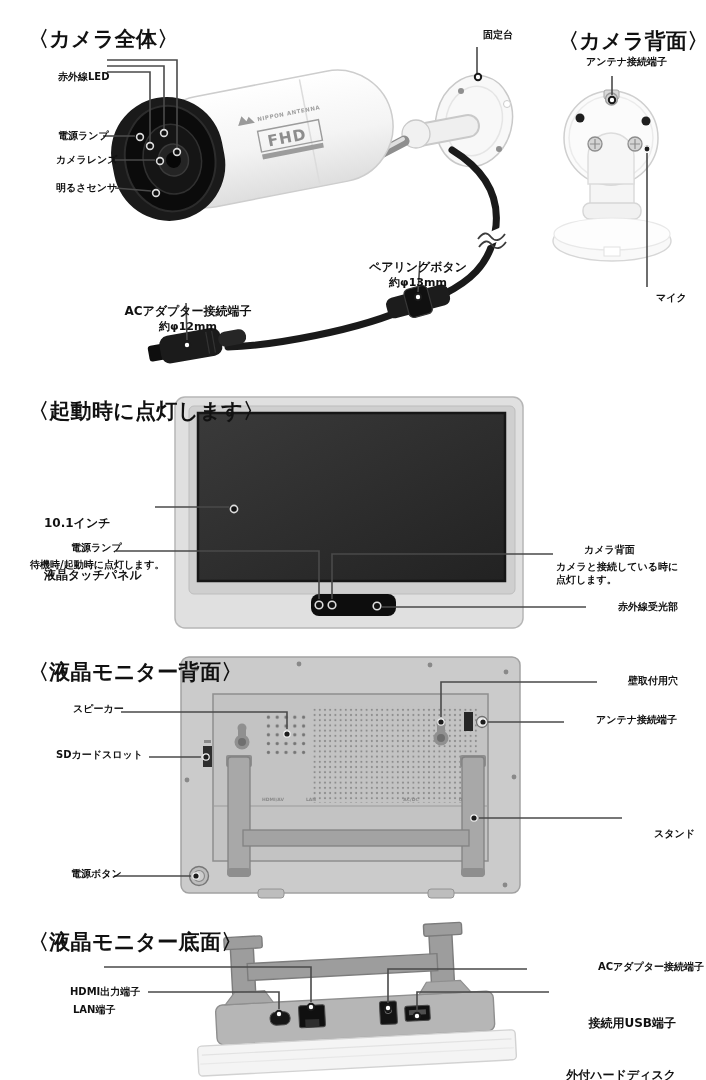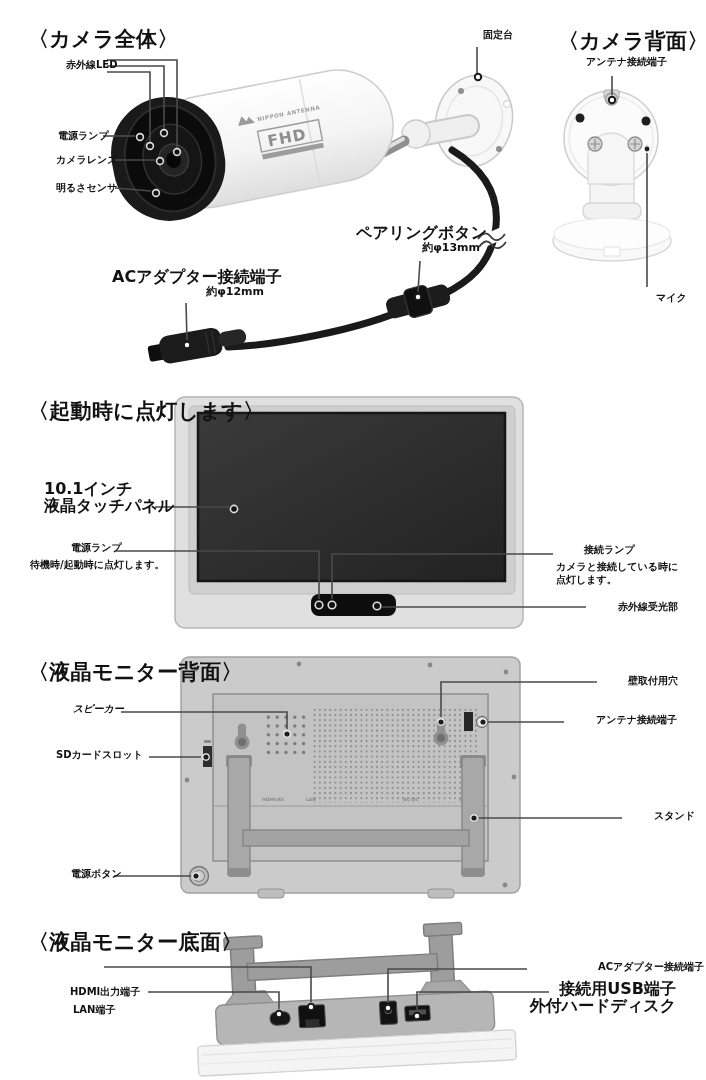--- a/index.html
+++ b/index.html
@@ -3,22 +3,22 @@
 <meta charset="utf-8">
 <style>
   html,body{margin:0;padding:0;background:#fff;}
   .page{position:relative;width:706px;height:1080px;background:#ffffff;overflow:hidden;
         font-family:"DejaVu Sans","Liberation Sans",sans-serif;color:#111;}
   svg.art{position:absolute;left:0;top:0;}
   .hdr{position:absolute;font-size:21px;font-weight:bold;letter-spacing:.3px;white-space:nowrap;}
   .lbl{position:absolute;font-size:10px;font-weight:bold;white-space:nowrap;line-height:17px;padding-left:28px;}
   .note{position:absolute;font-size:10px;font-weight:600;white-space:nowrap;line-height:12px;}
   .blk{position:absolute;font-weight:bold;white-space:nowrap;}
-  .blk .l1{font-size:16px;line-height:17px;}
-  .blk .l2{font-size:11px;line-height:14px;text-align:right;}
+  .blk .l1{font-size:12px;line-height:17px;margin-top:35px;}
+  .blk .l2{font-size:11px;line-height:14px;}
   .ctr{text-align:center;}
   .rt{text-align:right;}
 </style>
 </head>
 <body>
 
 <div class="page">
 
 <svg class="art" width="706" height="1080" viewBox="0 0 706 1080">
   <defs>
@@ -253,21 +253,21 @@
           <circle cx="206" cy="757" r="3.2"></circle>
           <circle cx="196" cy="876" r="3.2"></circle>
       <circle cx="441" cy="722" r="3.2"></circle>
           <circle cx="483" cy="722" r="3.2"></circle>
           <circle cx="474" cy="818" r="3.2"></circle>
     </g>
   </g>
 </svg>
 
 <div class="hdr" style="left:28px;top:25px;">〈カメラ全体〉</div>
-<div class="lbl" style="left:30px;top:56px;margin-left:8px;">赤外線LED</div>
+<div class="lbl" style="left:30px;top:68px;">赤外線LED</div>
 <div class="lbl" style="left:30px;top:127px;">電源ランプ</div>
 <div class="lbl" style="left:28px;top:151px;">カメラレンズ</div>
 <div class="lbl" style="left:28px;top:179px;">明るさセンサ</div>
 <div class="lbl" style="left:455px;top:26px;">固定台</div>
 
 <div class="hdr" style="left:558px;top:27px;">〈カメラ背面〉</div>
 <div class="lbl" style="left:558px;top:53px;">アンテナ接続端子</div>
 <div class="lbl" style="left:628px;top:289px;">マイク</div>
 
 <div class="blk ctr" style="left:356px;top:224px;width:124px;">
@@ -279,32 +279,32 @@
   <div class="l2">約φ12mm</div>
 </div>
 
 <div class="hdr" style="left:28px;top:397px;">〈起動時に点灯します〉</div>
 <div class="blk" style="left:44px;top:480px;">
   <div class="l1">10.1インチ</div>
   <div class="l1">液晶タッチパネル</div>
 </div>
 <div class="lbl" style="left:43px;top:539px;">電源ランプ</div>
 <div class="note" style="left:30px;top:559px;">待機時/起動時に点灯します。</div>
-<div class="lbl" style="left:556px;top:541px;">接続ランプ</div>
+<div class="lbl" style="left:556px;top:541px;">カメラ背面</div>
 <div class="note" style="left:556px;top:561px;">カメラと接続している時に</div>
 <div class="note" style="left:556px;top:574px;">点灯します。</div>
 <div class="lbl" style="left:590px;top:598px;">赤外線受光部</div>
 
 <div class="hdr" style="left:28px;top:658px;">〈液晶モニター背面〉</div>
-<div class="lbl" style="left:45px;top:700px;font-style:italic;">スピーカー</div>
+<div class="lbl" style="left:45px;top:700px;">スピーカー</div>
 <div class="lbl" style="left:28px;top:746px;">SDカードスロット</div>
 <div class="lbl" style="left:43px;top:865px;">電源ボタン</div>
 <div class="lbl" style="left:600px;top:672px;">壁取付用穴</div>
 <div class="lbl" style="left:568px;top:711px;">アンテナ接続端子</div>
-<div class="lbl" style="left:626px;top:807px;">スタンド</div>
+<div class="lbl" style="left:626px;top:826px;font-family:Liberation Mono, monospace;">スタンド</div>
 
 <div class="hdr" style="left:28px;top:928px;">〈液晶モニター底面〉</div>
 <div class="lbl" style="left:45px;top:957px;margin-top:44px;">LAN端子</div>
 <div class="lbl" style="left:42px;top:983px;">HDMI出力端子</div>
 <div class="lbl rt" style="left:480px;top:958px;width:196px;">ACアダプター接続端子</div>
 <div class="blk rt" style="left:480px;top:980px;width:196px;">
   <div class="l1">接続用USB端子</div>
   <div class="l1">外付ハードディスク</div>
 </div>
 

